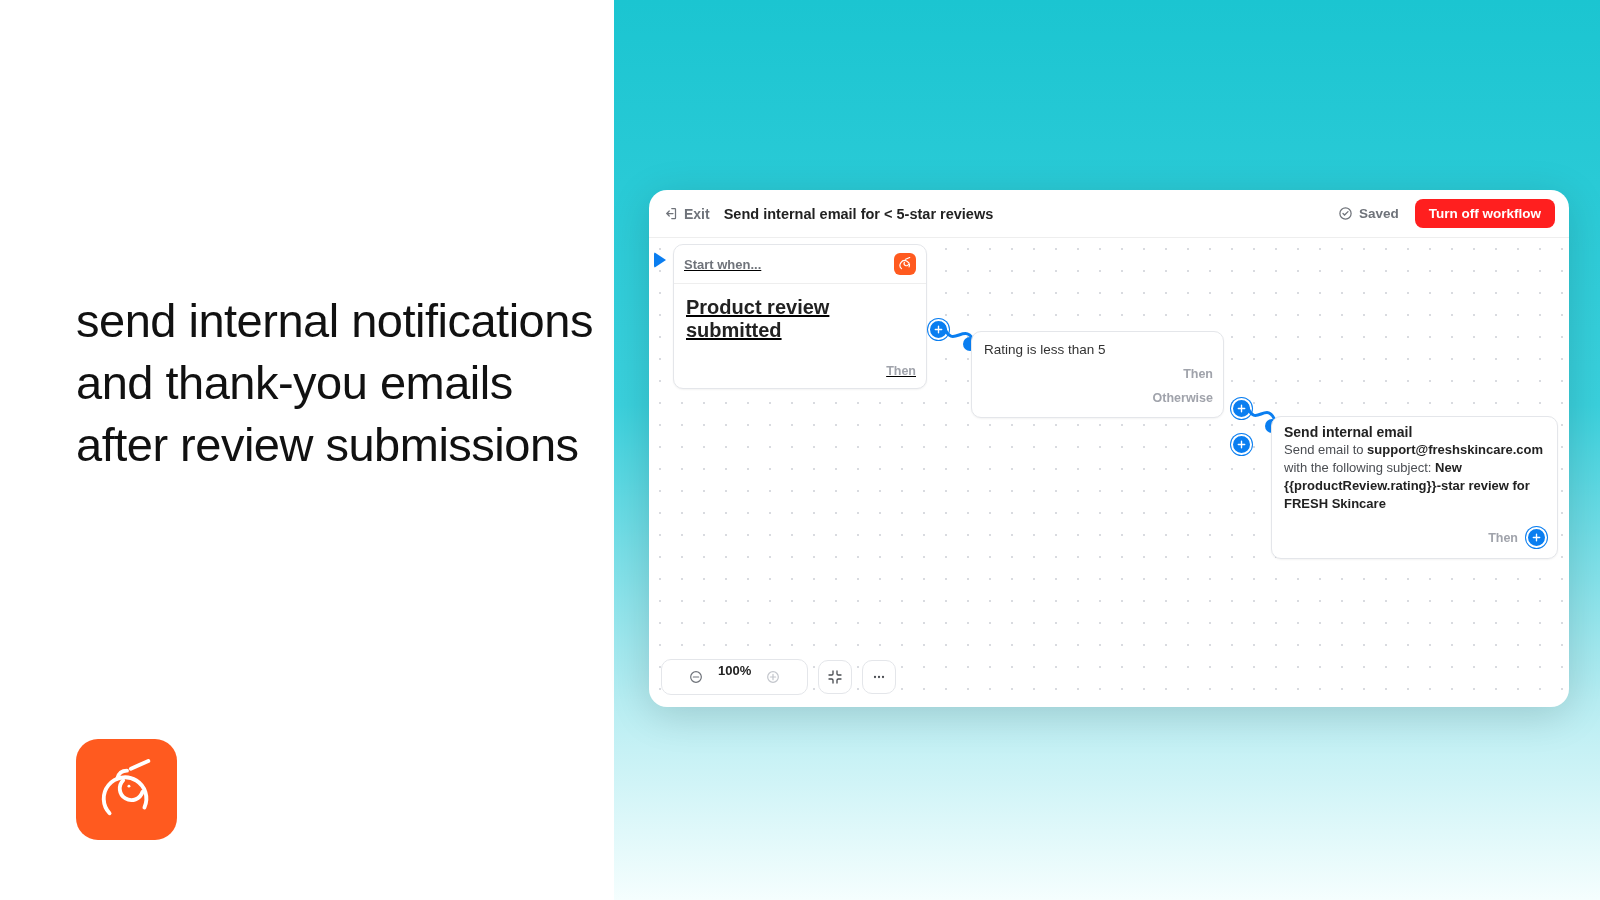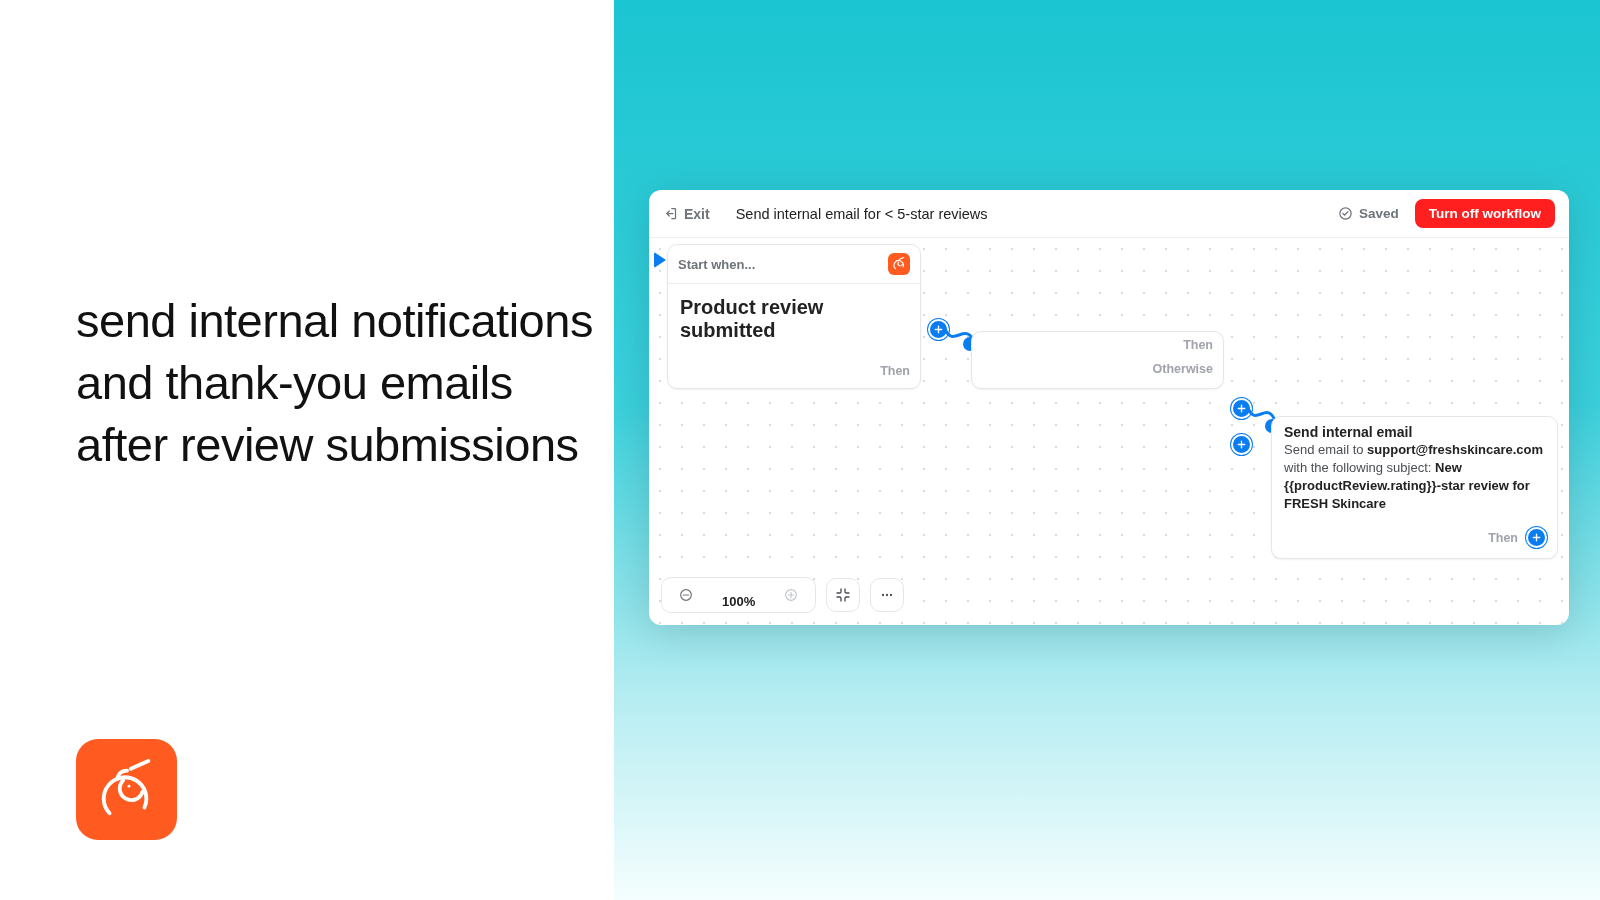--- a/index.html
+++ b/index.html
@@ -3,36 +3,36 @@
 <meta charset="utf-8">
 <style>
   * { box-sizing: border-box; margin: 0; padding: 0; }
   html, body { width: 1600px; height: 900px; overflow: hidden; font-family: -apple-system, BlinkMacSystemFont, "Segoe UI", Helvetica, Arial, sans-serif; }
   .root { display: flex; width: 1600px; height: 900px; }
   .left { width: 614px; height: 900px; background: #fff; position: relative; }
   .headline { position: absolute; left: 76px; top: 290px; width: 520px; font-size: 47px; line-height: 62px; font-weight: 400; color: #111; letter-spacing: -0.5px; }
   .brand-logo { position: absolute; left: 76px; bottom: 60px; width: 101px; height: 101px; border-radius: 22px; background: #ff5a1f; display:flex; align-items:center; justify-content:center; }
   .brand-logo svg { width: 62px; height: 62px; }
   .right { width: 986px; height: 900px; background: linear-gradient(180deg, #1bc5d1 0%, #3ad0dc 45%, #b7edf2 78%, #f5fefe 100%); position: relative; }
-  .canvas-window { position: absolute; left: 35px; top: 190px; width: 920px; height: 435px; background: #fff; border-radius: 12px; box-shadow: 0 8px 40px rgba(0,0,0,0.15); overflow: hidden; }
+  .canvas-window { position: absolute; left: 35px; top: 190px; width: 920px; height: 517px; background: #fff; border-radius: 18px; box-shadow: 0 8px 40px rgba(0,0,0,0.15); overflow: hidden; }
 
   .topbar { height: 48px; display: flex; align-items: center; padding: 0 14px; gap: 14px; border-bottom: 1px solid #eee; }
   .exit-btn { display: flex; align-items: center; gap: 6px; color: #6f737a; font-size: 14px; font-weight: 600; cursor: pointer; background:none; border:none; }
   .exit-icon { width: 15px; height: 15px; }
-  .wf-title { font-size: 14.5px; font-weight: 400; color: #222; margin-left: 12px; }
+  .wf-title { font-size: 14.5px; font-weight: 700; color: #222; margin-left: 0; }
   .topbar-right { margin-left: auto; display: flex; align-items: center; gap: 16px; }
   .saved { display: flex; align-items: flex-end; gap: 6px; color: #6f737a; font-size: 13.5px; font-weight: 600; }
   .saved svg { width:15px; height:15px; }
   .turn-off { background: #ff1f1f; color: #fff; border: none; border-radius: 8px; padding: 7px 14px; font-size: 13.5px; font-weight: 700; cursor: pointer; text-align: center; }
 
   .canvas-body { position: relative; width: 100%; height: calc(100% - 48px); background-image: radial-gradient(#d9dbe0 1px, transparent 1px); background-size: 22px 22px; }
 
   
   .card { position: absolute; background: #fff; border-radius: 10px; border: 1px solid #e4e6ea; box-shadow: 0 1px 2px rgba(0,0,0,0.05); }
-  .trigger-card { left: 18px; top: 6px; width: 254px; }
+  .trigger-card { left: 24px; top: 6px; width: 254px; text-decoration: underline; }
   .card-header { display:flex; align-items:center; padding: 8px 10px; border-bottom: 1px solid #eee; }
   .header-label { font-size: 13px; font-weight: 700; color: #6f737a; flex:1; }
   .header-icon { width: 22px; height: 22px; border-radius: 6px; display:flex; align-items:center; justify-content:center; }
   .header-icon.orange { background: #ff5a1f; }
   .header-icon.clipboard { color:#55585e; }
   .header-icon.mail { color:#4a4d52; }
   .card-main { padding: 12px 12px 18px 12px; font-size: 20px; font-weight: 700; color: #222; }
   .card-footer { display:flex; justify-content:flex-end; align-items:center; gap:8px; padding: 4px 10px 10px 10px; }
   .footer-label { font-size: 12.5px; font-weight: 700; color: #a0a3ab; }
 
@@ -52,21 +52,21 @@
   .plus-btn svg { width:11px; height:11px; }
 
   .play-tri { position:absolute; left: 5px; top: 14px; width: 0; height: 0; border-top: 8px solid transparent; border-bottom: 8px solid transparent; border-left: 12px solid #0a7ef0; border-radius:2px; }
 
   
   .conn-dot { position:absolute; width:14px; height:14px; border-radius:50%; background:#0a7ef0; }
   .squiggle { position:absolute; }
 
   
   .bottom-bar { position:absolute; left: 12px; bottom: 12px; display:flex; align-items:center; gap:10px; }
-  .zoom-group { display:flex; align-items:flex-end; gap:16px; background:#fff; border:1px solid #e4e6ea; border-radius:10px; padding:3px 10px; }
+  .zoom-group { display:flex; align-items:flex-start; gap:2px; background:#fff; border:1px solid #e4e6ea; border-radius:10px; padding:3px 20px; }
   .zoom-btn { width:28px; height:28px; display:flex; align-items:center; justify-content:center; color:#6f737a; border:none; background:none; cursor:pointer; border-radius:6px; }
   .zoom-btn.disabled { color:#c3c6cc; cursor:default; }
   .zoom-val { font-size: 13px; font-weight:600; color:#222; padding: 0 6px; }
   .tool-btn { width:34px; height:34px; border:1px solid #e4e6ea; background:#fff; border-radius:10px; display:flex; align-items:center; justify-content:center; color:#4a4d52; cursor:pointer; }
   .tool-btn svg { width:16px; height:16px; }
 </style>
 </head>
 <body>
 
 <div class="root">
@@ -135,20 +135,21 @@
           <svg viewBox="0 0 24 24">
               <path stroke="#fff" stroke-width="3" stroke-linecap="round" d="M12 5v14M5 12h14"></path>
             </svg>
         </div>
         <svg class="squiggle" style="left:293px; top:84px;" width="36" height="30" viewBox="0 0 36 30">
             <path d="M2 4 C 10 30, 24 -4, 33 22" fill="none" stroke="#0a7ef0" stroke-width="3" stroke-linecap="round"></path>
           </svg>
         <div class="conn-dot" style="left:314px; top:99px;"></div>
 
         <div class="card check-card">
+          <div class="check-body">Rating is less than 5</div>
           <div class="check-footers">
             <div class="check-footer-row">
               <span class="footer-label">Then</span>
             </div>
             <div class="check-footer-row">
               <span class="footer-label">Otherwise</span>
             </div>
           </div>
         </div>
 

